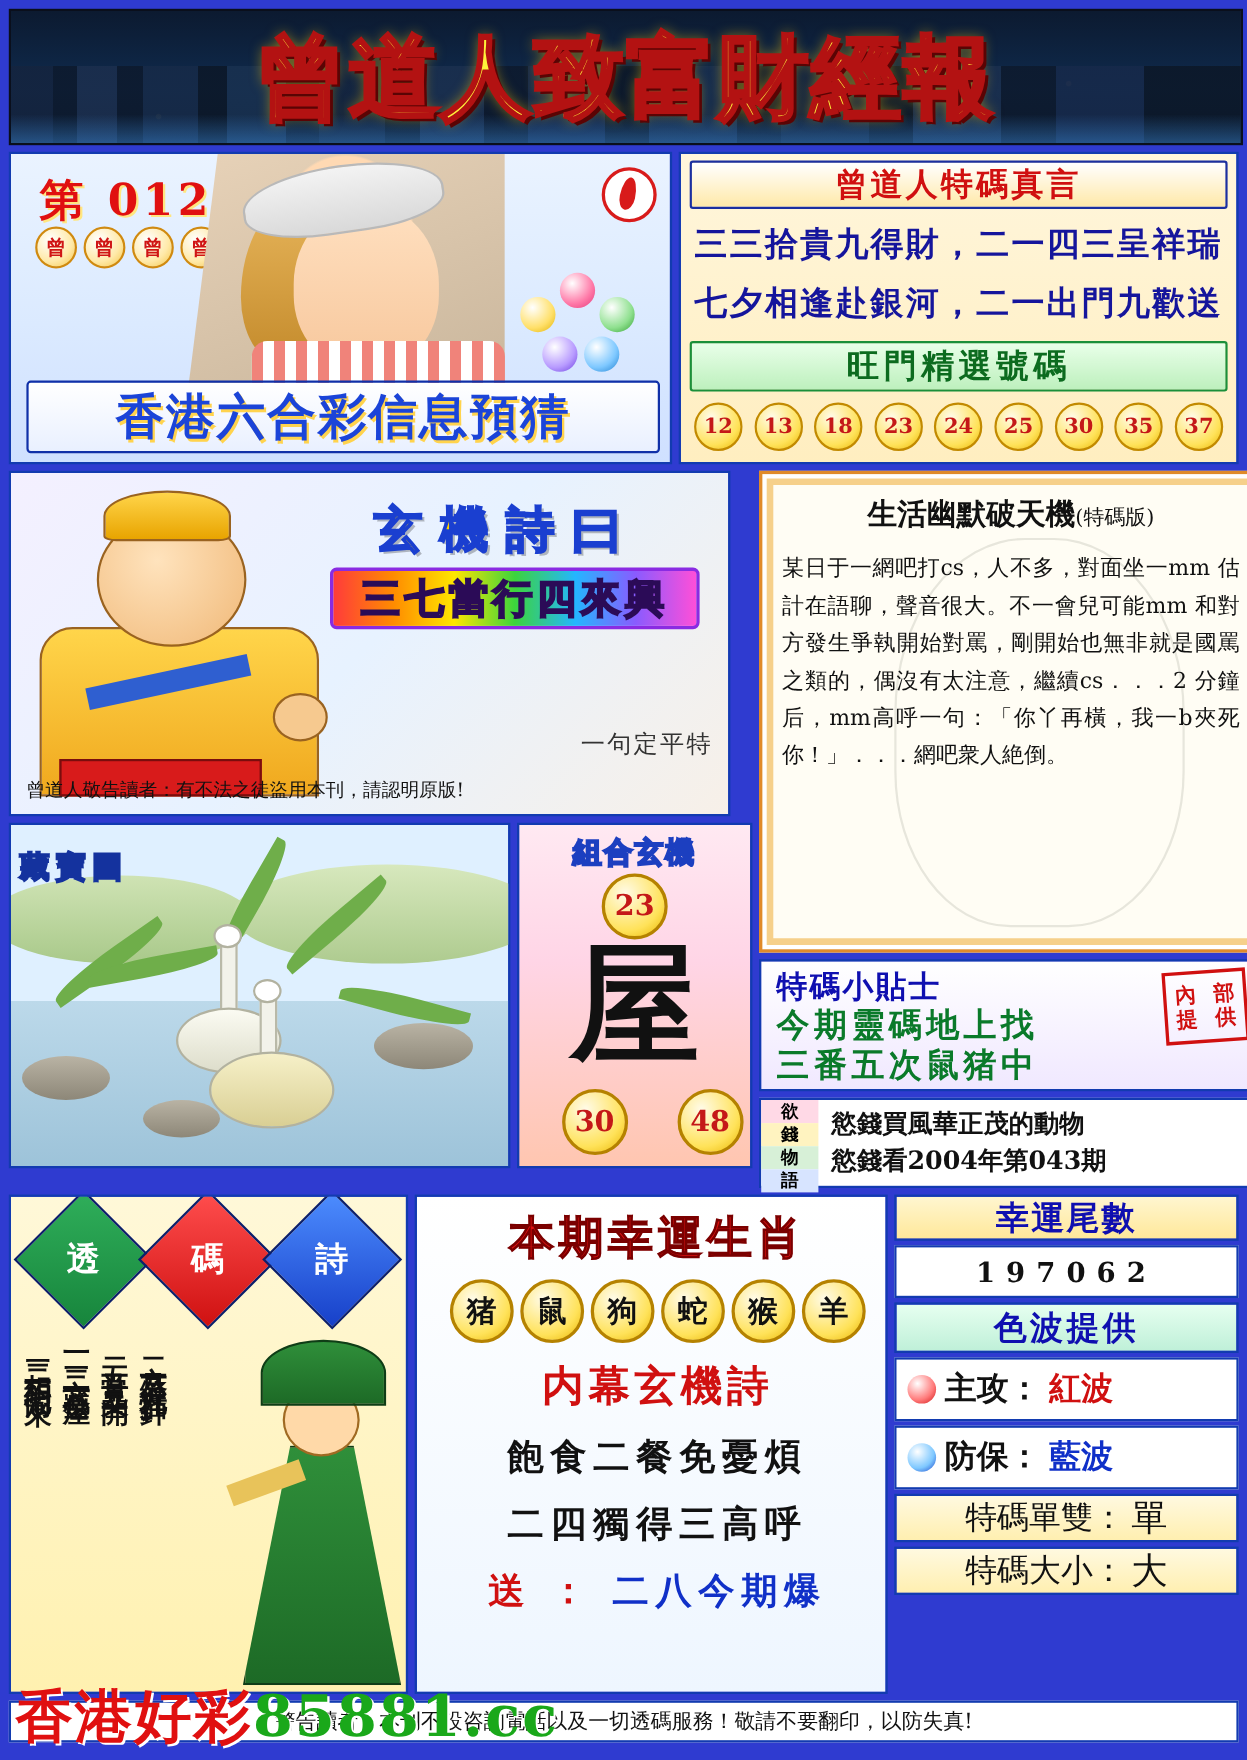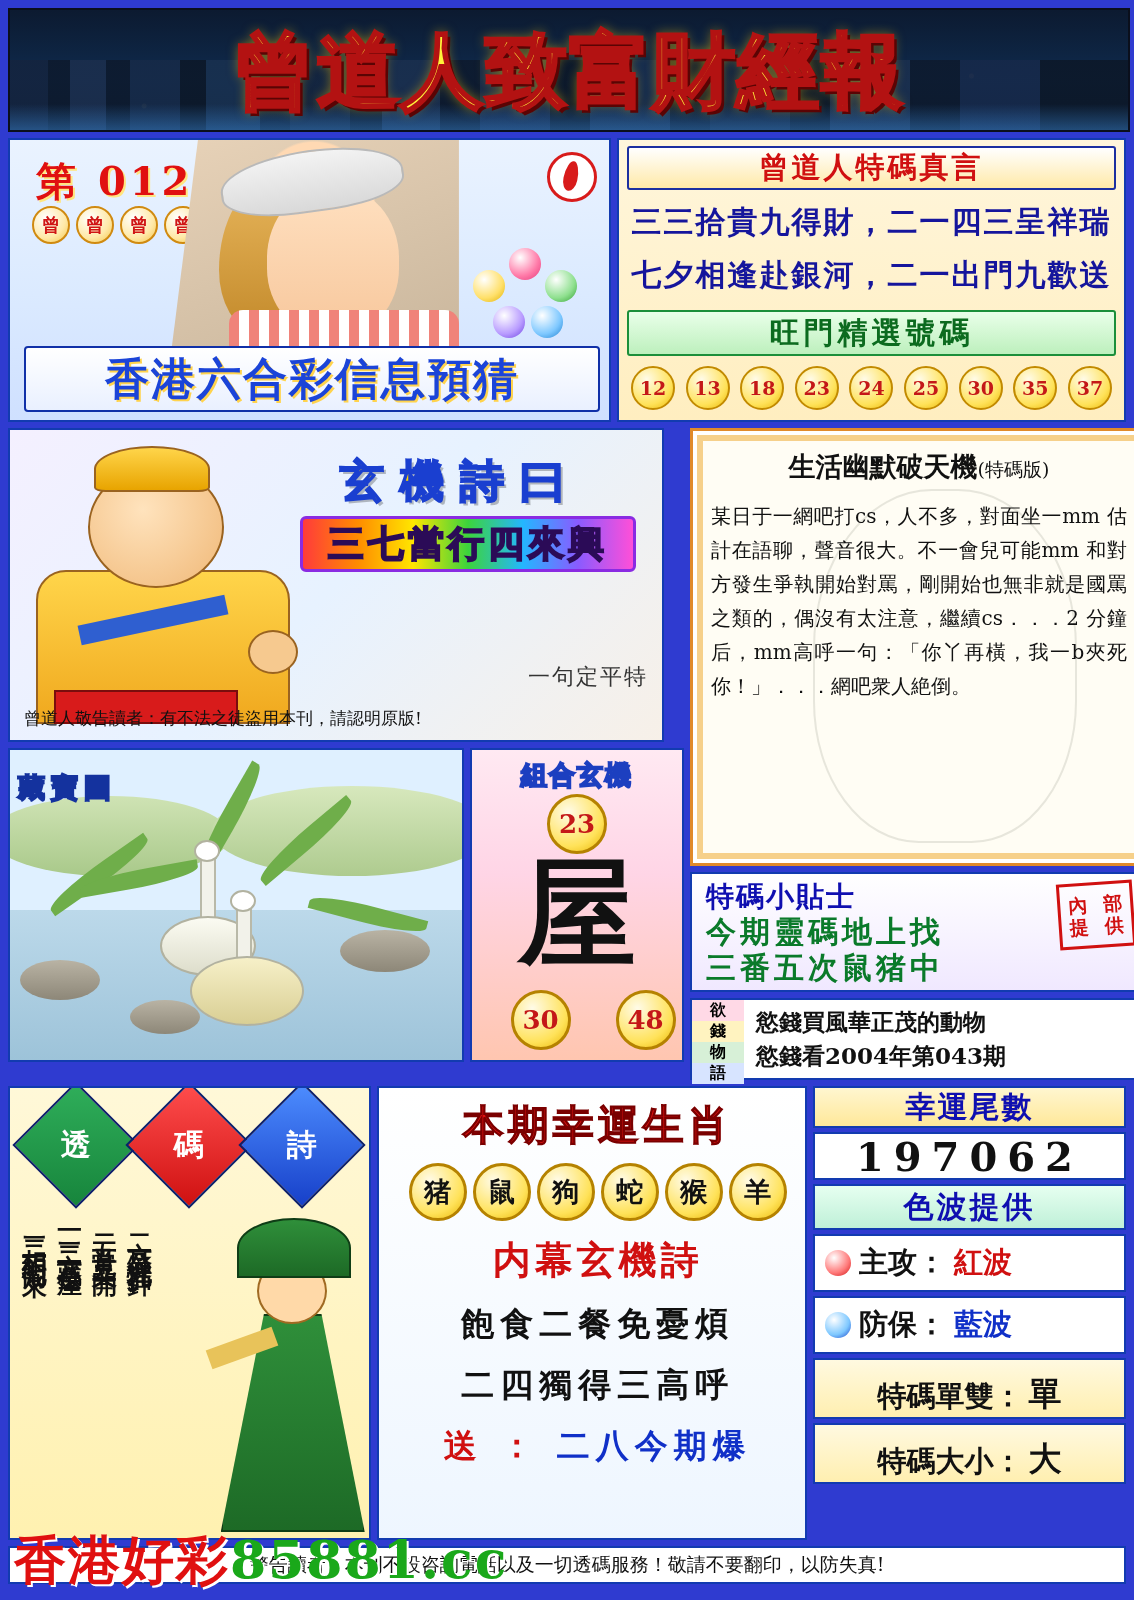--- a/index.html
+++ b/index.html
@@ -360,38 +360,38 @@
   
   .rightcol{width:316px;height:450px;display:flex;flex-direction:column;gap:4px;}
   .rbox{border:2px solid #123bb0;box-sizing:border-box;}
   .tail-title{
     height:42px;background:linear-gradient(180deg,#fff6d0,#ffe89a);
     display:flex;align-items:center;justify-content:center;
     font-family:"DejaVu Serif",serif;font-size:30px;font-weight:bold;color:#0f0fb0;letter-spacing:2px;
   }
   .tail-nums{
     height:48px;background:#fff;display:flex;align-items:center;justify-content:center;
-    font-family:"DejaVu Serif",serif;font-size:40px;font-weight:bold;color:#111;letter-spacing:10px;
+    font-family:"DejaVu Serif",serif;font-size:25px;font-weight:bold;color:#111;letter-spacing:10px;
   }
   .wave-title{
     height:46px;background:linear-gradient(180deg,#e6fff0,#bff0d8);
     display:flex;align-items:center;justify-content:center;
     font-family:"DejaVu Serif",serif;font-size:30px;font-weight:bold;color:#0f0fb0;letter-spacing:3px;
   }
   .wave-row{
     height:58px;background:#fff;display:flex;align-items:center;padding-left:10px;gap:8px;
     font-family:"DejaVu Serif",serif;font-size:29px;font-weight:bold;color:#111;
   }
   .wave-dot{width:26px;height:26px;border-radius:50%;}
   .wave-row .val{color:#d01010;}
   .wave-row .valb{color:#1030c8;}
   .od-row{
-    height:61px;background:linear-gradient(180deg,#fff9e0,#ffefb0);
-    display:flex;align-items:flex-end;justify-content:center;gap:6px;
-    font-family:"DejaVu Serif",serif;font-size:29px;font-weight:bold;color:#111;
+    height:44px;background:linear-gradient(180deg,#fff9e0,#ffefb0);
+    display:flex;align-items:center;justify-content:center;gap:6px;
+    font-family:"DejaVu Serif",serif;font-size:29px;font-weight:normal;color:#111;
   }
   .od-row .v{font-size:33px;}
   
   .footer{
     margin-top:6px;height:34px;background:#ffffff;border:2px solid #123bb0;
     display:flex;align-items:center;justify-content:center;
     font-family:"DejaVu Serif",serif;font-size:19px;color:#111;position:relative;
   }
   .watermark{
     position:absolute;left:14px;bottom:4px;z-index:40;

